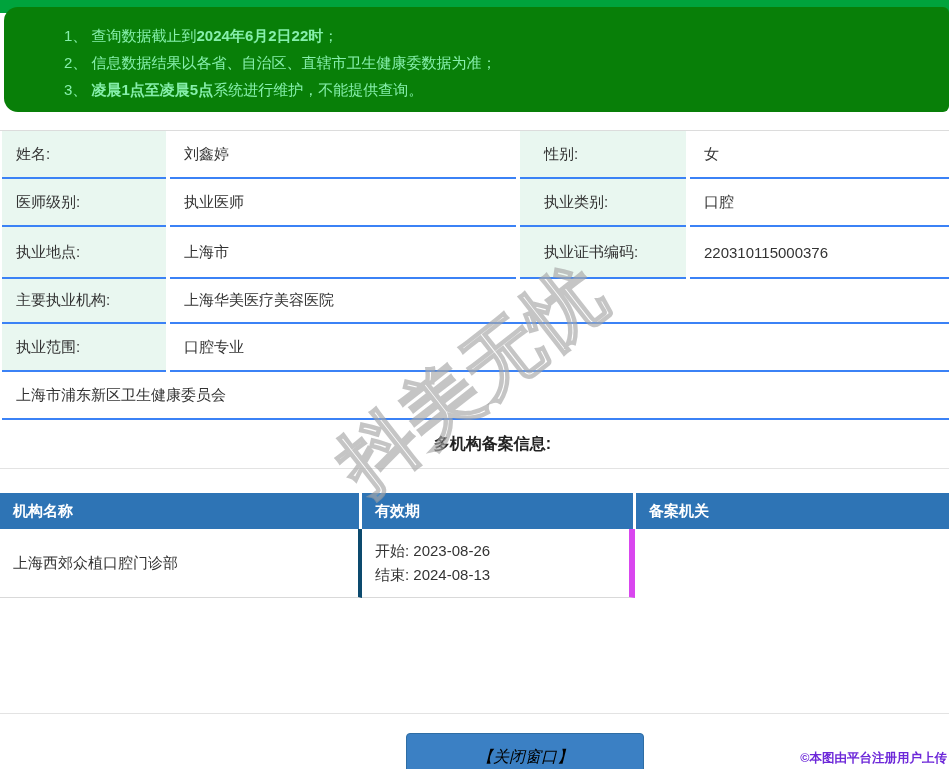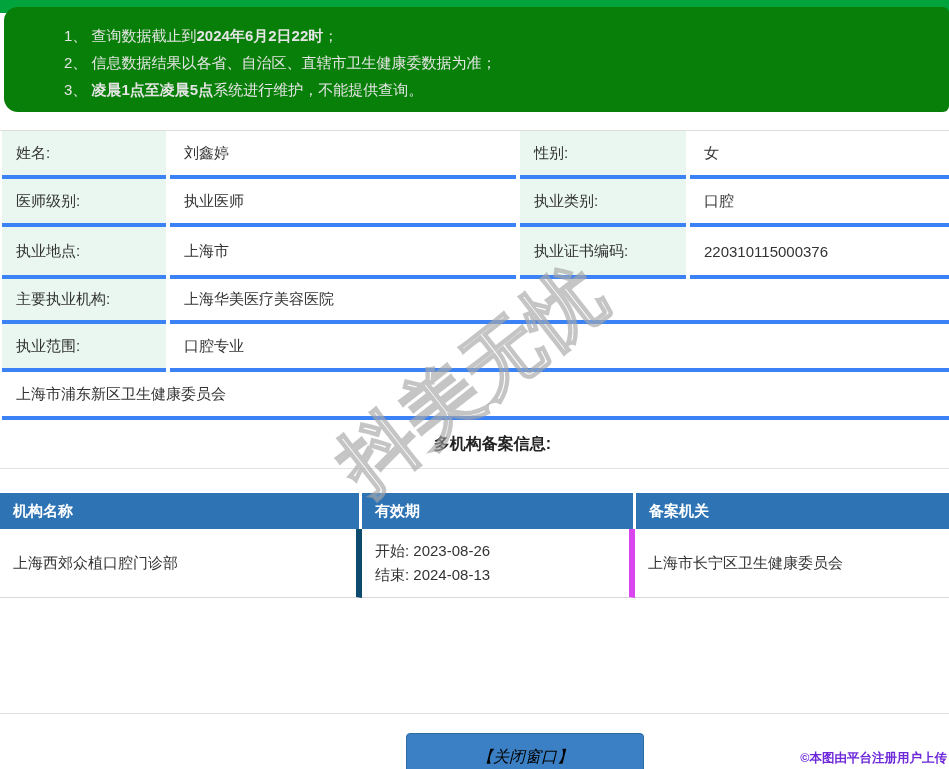--- a/index.html
+++ b/index.html
@@ -19,41 +19,41 @@
     position: absolute; top: 0; left: 0; right: 0; height: 13px;
     background: #00a33c;
   }
   .notice-banner {
     position: absolute; top: 7px; left: 4px; right: 0; height: 105px;
     background: #087f08;
     border-radius: 14px 6px 6px 14px;
     padding: 15px 10px 0 60px;
   }
   .notice-line {
-    color: #e5e5e5;
+    color: #86efac;
     font-size: 15px;
     line-height: 27px;
     white-space: nowrap;
   }
   .notice-line b { font-weight: 700; }
 
   
   .info-table {
     position: absolute; top: 130px; left: 0; right: 0;
     border-top: 1px solid #dcdcdc;
   }
   .info-row { display: flex; column-gap: 4px; padding-left: 2px; }
   .info-row .cell {
     display: flex; align-items: center;
-    border-bottom: 4px solid #3b82f6;
+    border-bottom: 2px solid #3b82f6;
     font-size: 15px; color: #333;
   }
   .cell.label { width: 164px; background: #e9f7f0; padding-left: 14px; }
   .cell.val1  { width: 346px; background: #fff; padding-left: 14px; }
-  .cell.label2{ width: 166px; background: #e9f7f0; padding-left: 14px; }
+  .cell.label2{ width: 166px; background: #e9f7f0; padding-left: 24px; }
   .cell.val2  { flex: 1; background: #fff; padding-left: 14px; }
   .cell.span  { flex: 1; background: #fff; padding-left: 14px; }
   .h48 { height: 48px; } .h52 { height: 52px; } .h45 { height: 45px; }
 
   
   .section-title {
     position: absolute; top: 434px; left: 0; right: 0;
     text-align: center;
     font-size: 16px; font-weight: 700; color: #222; margin-left: 36px;
   }
@@ -72,21 +72,21 @@
     display: flex; align-items: center; padding-left: 13px;
   }
   .hc1 { width: 359px; } .hc2 { width: 271px; } .hc3 { flex: 1; }
   .record-row { display: flex; }
   .record-row .rcell {
     height: 69px; background: #fff;
     border-bottom: 1px solid #d9d9d9;
     display: flex; flex-direction: column; justify-content: center;
     font-size: 15px; color: #333; padding-left: 13px;
   }
-  .rc1 { width: 362px; border-right: 6px solid #0c4a6e; }
+  .rc1 { width: 362px; border-right: 4px solid #0c4a6e; }
   .rc2 { width: 273px; border-right: 6px solid #d946ef; line-height: 24px; }
   .rc3 { flex: 1; }
 
   
   .close-button {
     position: absolute; top: 733px; left: 406px;
     width: 238px; height: 49px;
     background: #3b80c4; color: #000000;
     border: 1px solid #2e6da4; border-radius: 4px;
     font-size: 16px; font-family: "Liberation Sans", sans-serif;
@@ -165,21 +165,20 @@
       <div class="hcell hc1">机构名称</div>
       <div class="hcell hc2">有效期</div>
       <div class="hcell hc3">备案机关</div>
     </div>
     <div class="record-row">
       <div class="rcell rc1">上海西郊众植口腔门诊部</div>
       <div class="rcell rc2">
         <span>开始: 2023-08-26</span>
         <span>结束: 2024-08-13</span>
       </div>
-      <div class="rcell rc3">上海市长宁区卫生健康委员会</div>
     </div>
   </div>
 
   <div class="light-divider divider-2"></div>
   <button class="close-button">【关闭窗口】</button>
   <div class="corner-stamp">©本图由平台注册用户上传</div>
 
   <div class="watermark">抖美无忧</div>
 
 </div>

